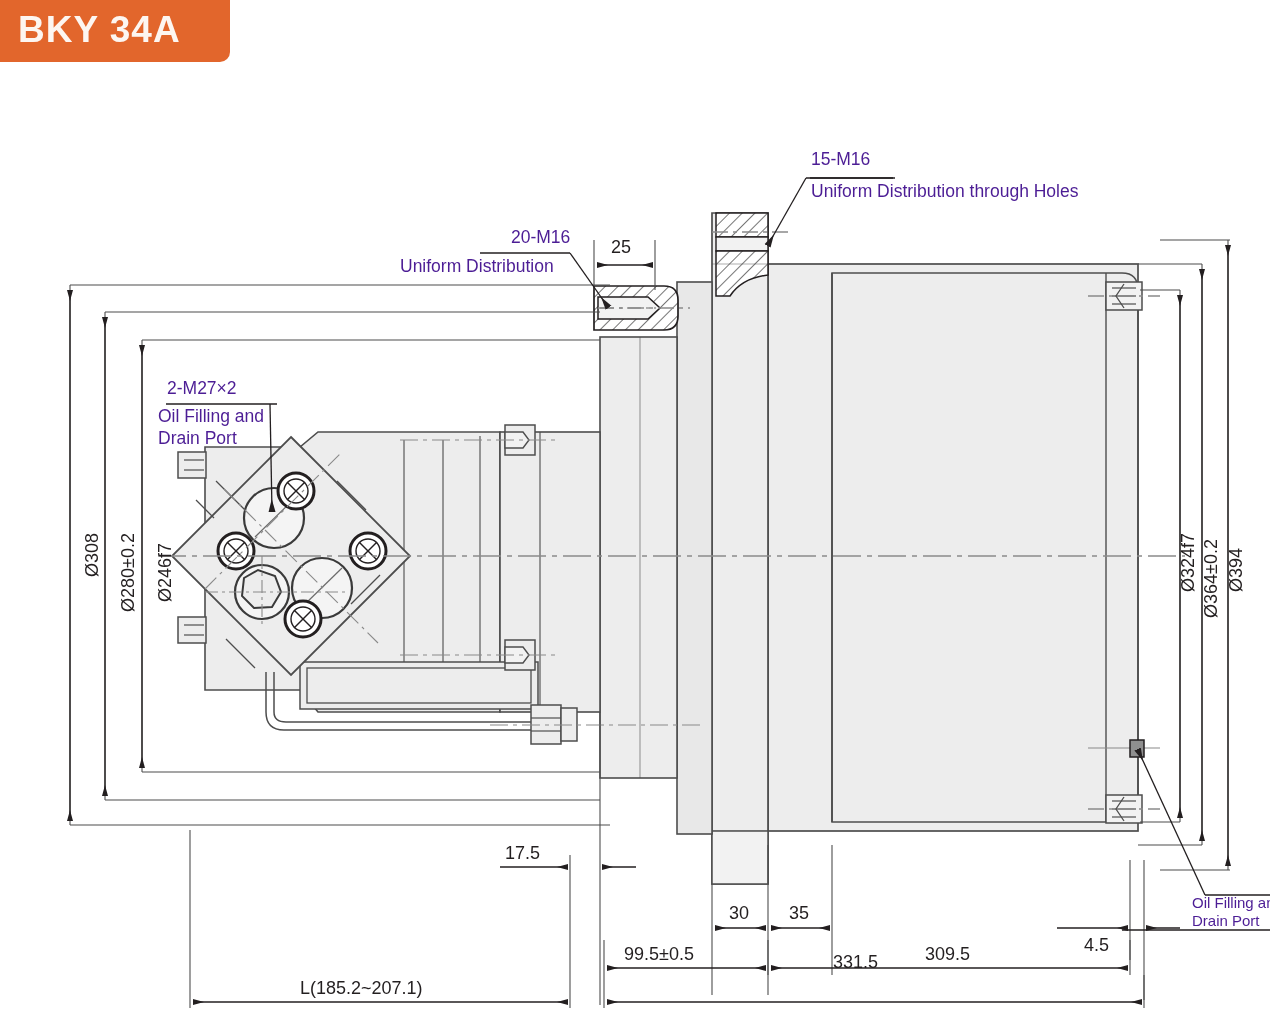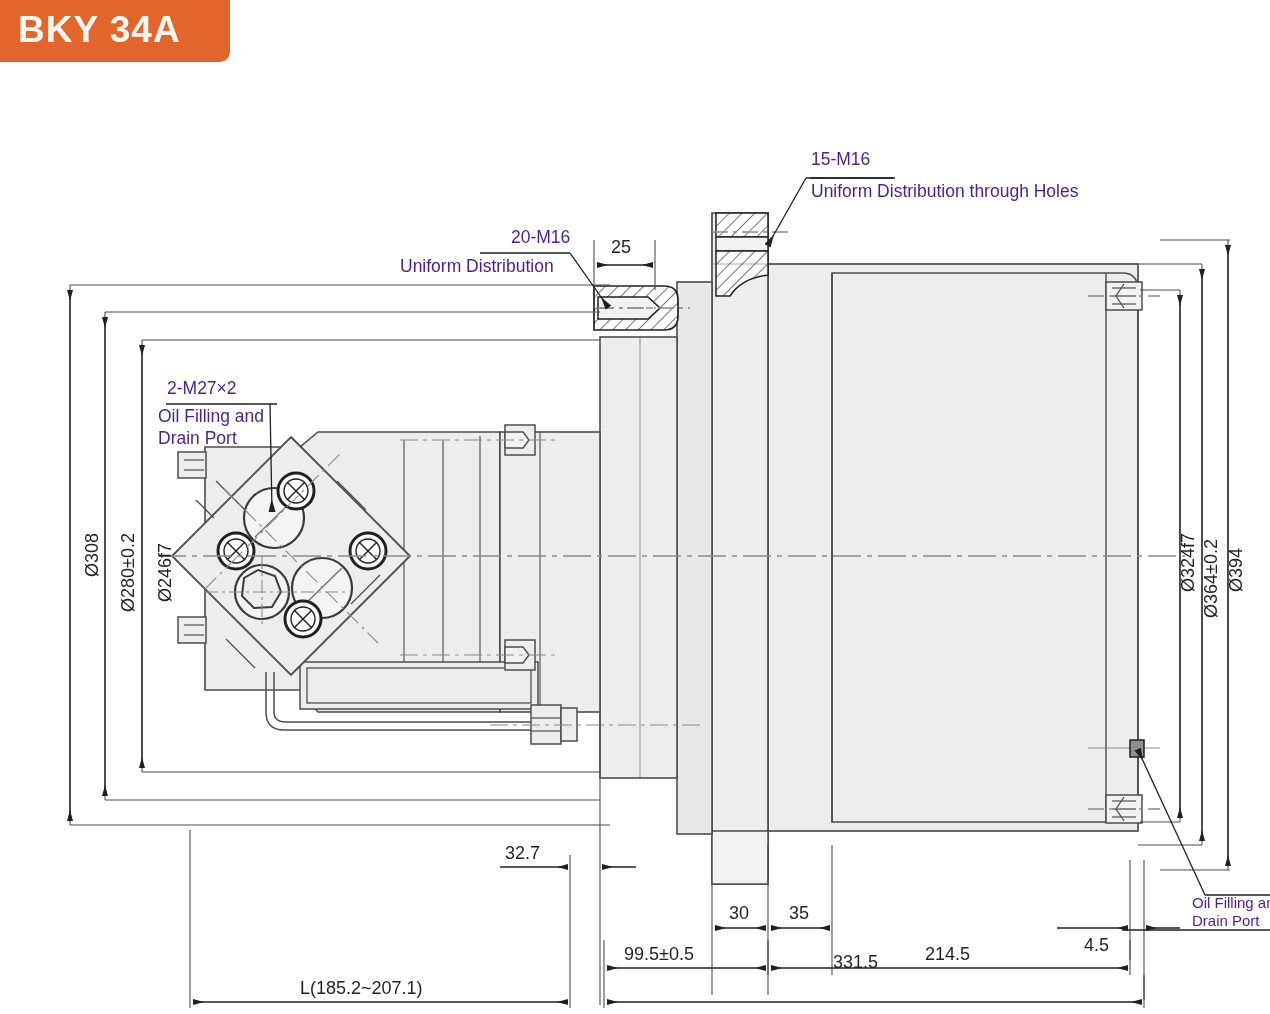--- a/index.html
+++ b/index.html
@@ -373,22 +373,22 @@
 
   <div class="dimtext vert" style="left:82px; top:577px;">Ø308</div>
   <div class="dimtext vert" style="left:118px; top:612px;">Ø280±0.2</div>
   <div class="dimtext vert" style="left:155px; top:602px;">Ø246f7</div>
 
   <div class="dimtext vert" style="left:1178px; top:592px;">Ø324f7</div>
   <div class="dimtext vert" style="left:1201px; top:618px;">Ø364±0.2</div>
   <div class="dimtext vert" style="left:1226px; top:592px;">Ø394</div>
 
   <div class="dimtext" style="left:611px; top:237px;">25</div>
-  <div class="dimtext" style="left:505px; top:843px;">32.7</div>
+  <div class="dimtext" style="left:505px; top:843px;">17.5</div>
   <div class="dimtext" style="left:729px; top:903px;">30</div>
   <div class="dimtext" style="left:789px; top:903px;text-align:right;">35</div>
   <div class="dimtext" style="left:1084px; top:903px;margin-top:32px;">4.5</div>
   <div class="dimtext" style="left:624px; top:944px;">99.5±0.5</div>
-  <div class="dimtext" style="left:925px; top:944px;">214.5</div>
+  <div class="dimtext" style="left:925px; top:944px;">309.5</div>
   <div class="dimtext" style="left:833px; top:952px;">331.5</div>
   <div class="dimtext" style="left:300px; top:978px;">L(185.2~207.1)</div>
 
 </div>
 
 </body></html>

